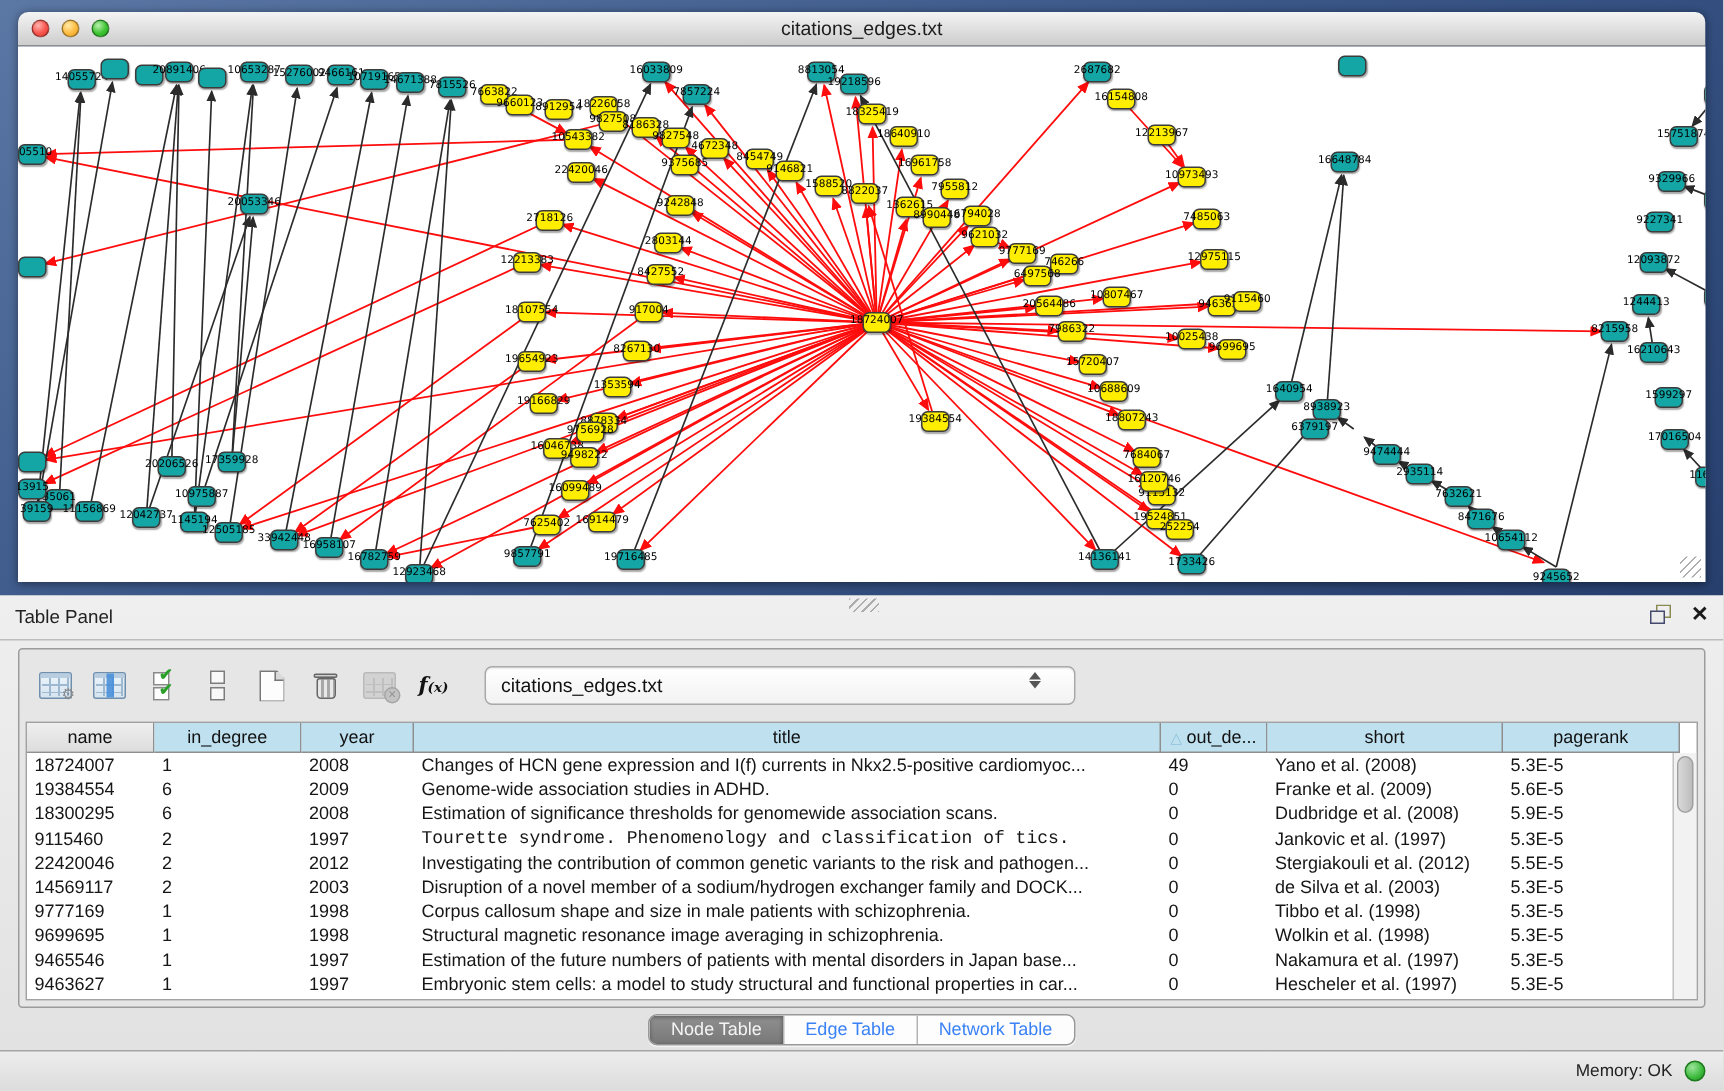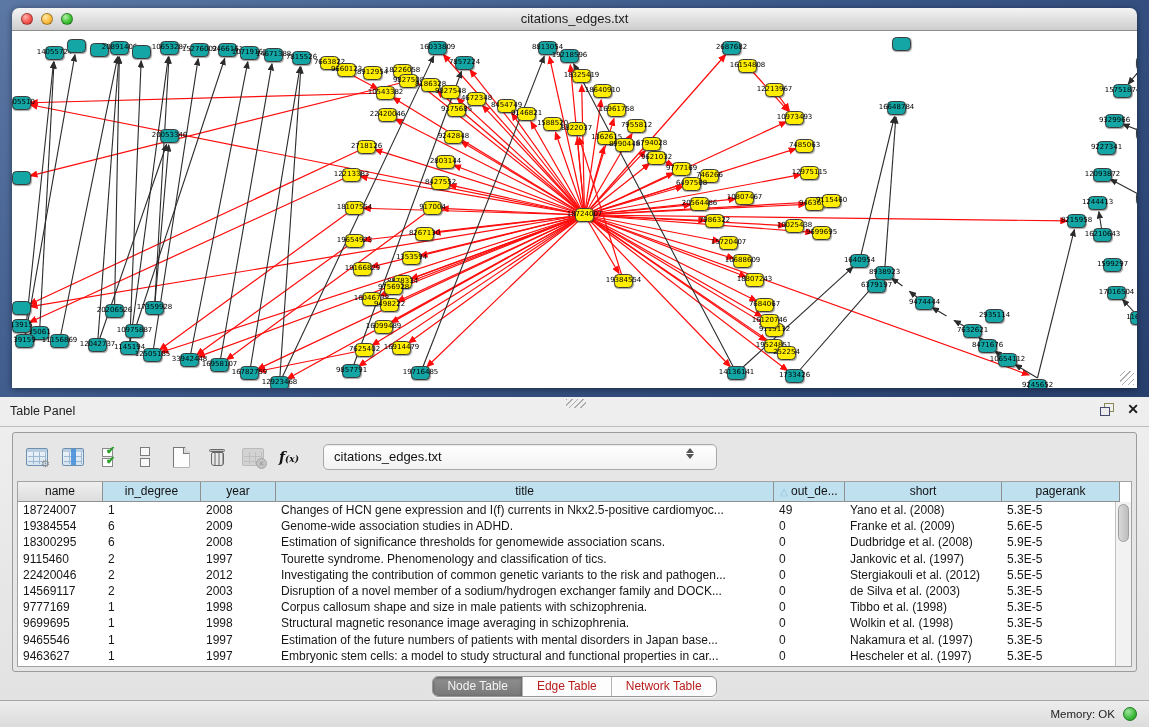--- a/index.html
+++ b/index.html
@@ -69,21 +69,21 @@
   .td{box-sizing:border-box;font-size:12px;color:#161616;line-height:16px;white-space:nowrap;
     overflow:hidden;flex:0 0 auto;padding-left:5px;}
   .vscroll{position:absolute;right:0;top:20px;bottom:0;width:15px;background:#f2f2f2;
     border-left:1px solid #c2c2c2;}
   .vthumb{position:absolute;left:1.5px;top:2px;width:11px;height:38px;border-radius:6px;
     background:linear-gradient(90deg,#d9d9d9,#bdbdbd);border:1px solid #9f9f9f;box-sizing:border-box;}
 
   .tabbar{position:absolute;left:0;top:279px;width:100%;display:flex;justify-content:center;}
   .seg{display:flex;border:1px solid #989898;border-radius:6px;overflow:hidden;height:19px;
     background:#fdfdfd;box-shadow:0 1px 1px rgba(255,255,255,.7);justify-content:space-between;}
-  .seg .tab{font-size:12px;line-height:19px;padding:0 14px;color:#b91c1c;border-right:1px solid #b5b5b5;}
+  .seg .tab{font-size:12px;line-height:19px;padding:0 14px;color:#3b82f6;border-right:1px solid #b5b5b5;}
   .seg .tab:last-child{border-right:none;}
   .seg .tab.sel{background:linear-gradient(#909090,#787878);color:#f4f4f4;
     box-shadow:inset 0 1px 3px rgba(0,0,0,.4);}
 
   
   .statusbar{position:absolute;left:0;top:700px;width:1149px;height:27px;
     background:linear-gradient(#ededed,#dcdcdc);border-top:1px solid #a6a6a6;box-sizing:border-box;}
   .mem{position:absolute;right:34px;top:7px;font-size:11.5px;color:#222;}
   .memdot{position:absolute;right:12px;top:6px;width:14px;height:14px;border-radius:50%;
     border:1px solid #1d7a1d;box-sizing:border-box;
@@ -589,21 +589,21 @@
           </div>
           <div class="gnode t" style="left: 863px; top: 235px;">
             <span class="nlabel">8938923</span>
           </div>
           <div class="gnode t" style="left: 855px; top: 248px;">
             <span class="nlabel">6379197</span>
           </div>
           <div class="gnode t" style="left: 903px; top: 265px;">
             <span class="nlabel">9474444</span>
           </div>
-          <div class="gnode t" style="left: 925px; top: 278px; margin-left: 48px;">
+          <div class="gnode t" style="left: 925px; top: 278px;">
             <span class="nlabel">2935114</span>
           </div>
           <div class="gnode t" style="left: 951px; top: 293px;">
             <span class="nlabel">7632621</span>
           </div>
           <div class="gnode t" style="left: 966px; top: 308px;">
             <span class="nlabel">8471676</span>
           </div>
           <div class="gnode t" style="left: 986px; top: 322px;">
             <span class="nlabel">10654112</span>
@@ -757,21 +757,21 @@
               <div class="td" style="width: 75px;">2008</div>
               <div class="td" style="width: 498px;">Estimation of significance thresholds for genomewide association scans.</div>
               <div class="td" style="width: 71px;">0</div>
               <div class="td" style="width: 157px;">Dudbridge et al. (2008)</div>
               <div class="td" style="width: 118px;">5.9E-5</div>
             </div>
             <div class="tr">
               <div class="td" style="width: 85px;">9115460</div>
               <div class="td" style="width: 98px;">2</div>
               <div class="td" style="width: 75px;">1997</div>
-              <div class="td" style="width: 498px;">Tourette syndrome. Phenomenology and classification of tics.</div>
+              <div class="td" style="width: 498px; font-family: Liberation Mono, monospace;">Tourette syndrome. Phenomenology and classification of tics.</div>
               <div class="td" style="width: 71px;">0</div>
               <div class="td" style="width: 157px;">Jankovic et al. (1997)</div>
               <div class="td" style="width: 118px;">5.3E-5</div>
             </div>
             <div class="tr">
               <div class="td" style="width: 85px;">22420046</div>
               <div class="td" style="width: 98px;">2</div>
               <div class="td" style="width: 75px;">2012</div>
               <div class="td" style="width: 498px;">Investigating the contribution of common genetic variants to the risk and pathogen...</div>
               <div class="td" style="width: 71px;">0</div>

